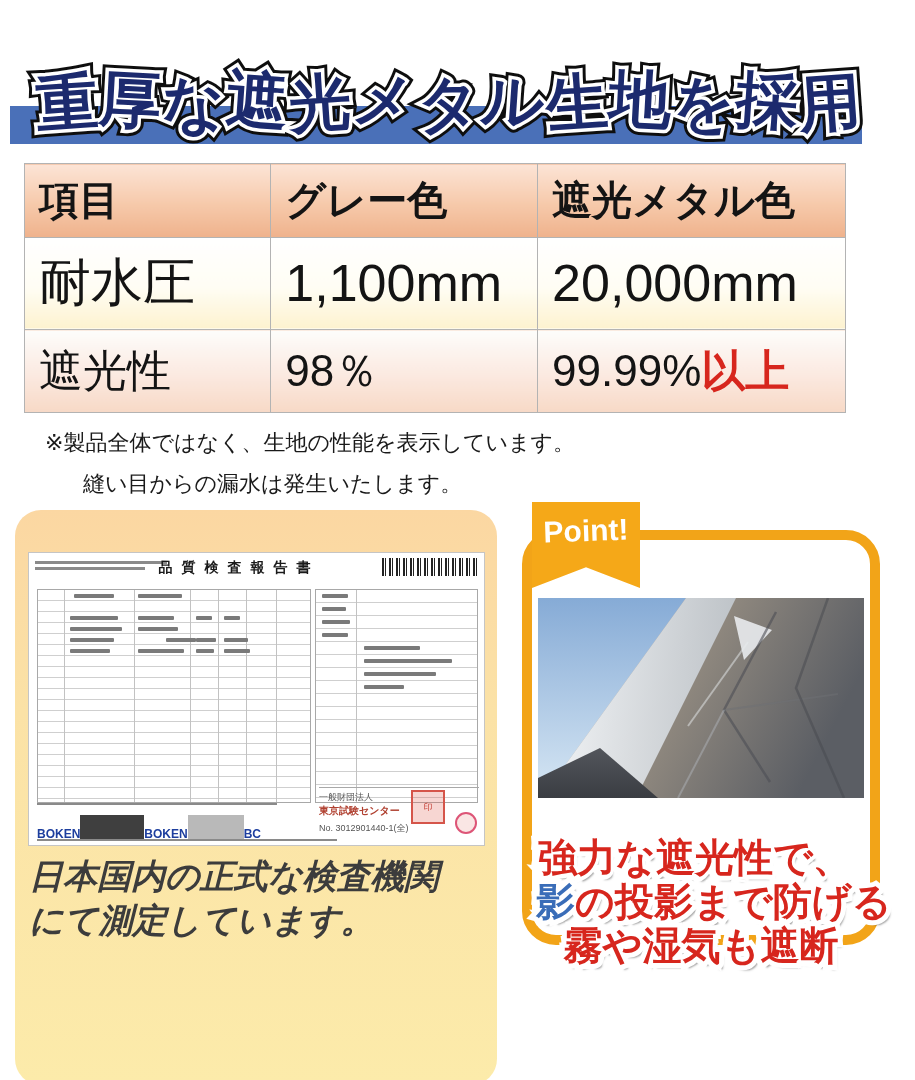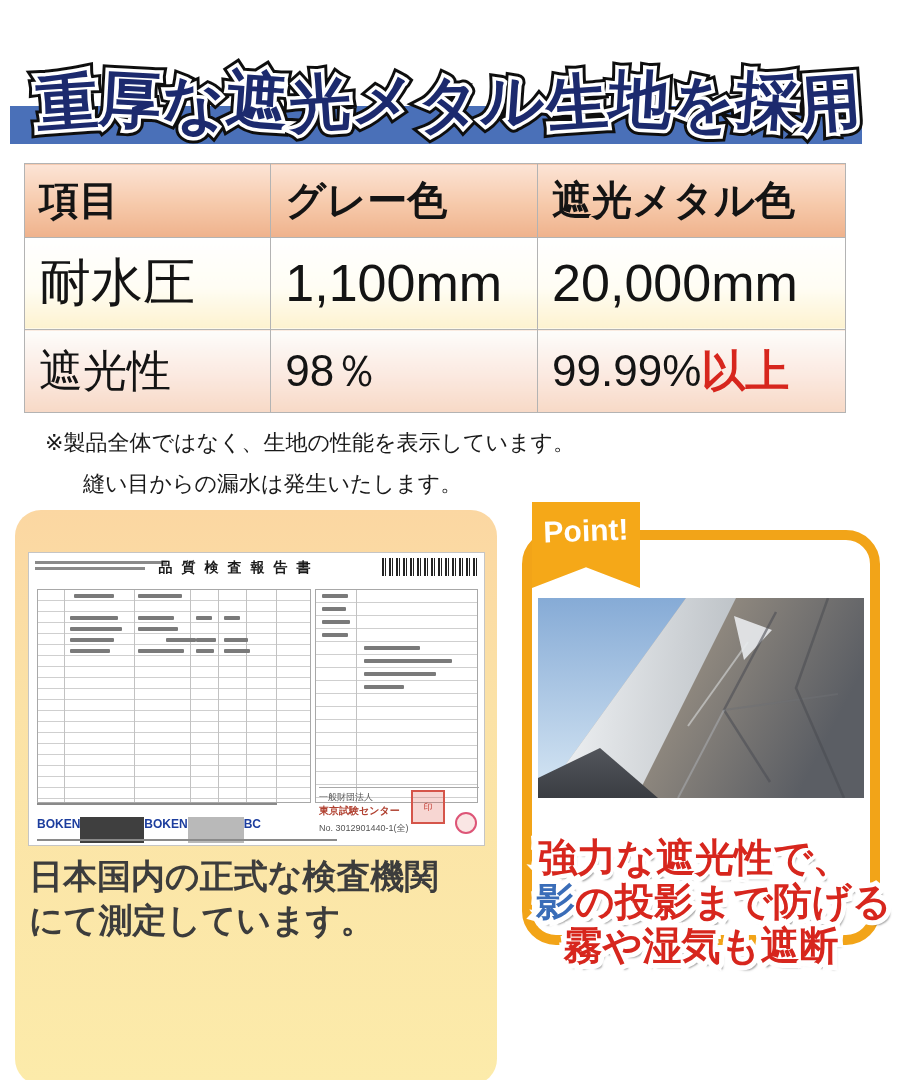--- a/index.html
+++ b/index.html
@@ -51,35 +51,35 @@
         font-family:"Liberation Serif","DejaVu Serif",serif;font-weight:bold;
         font-size:14px;letter-spacing:9px;color:#1a1a1a;white-space:nowrap;}
   .doc-barcode{position:absolute;top:5px;right:6px;width:96px;height:18px;
         background:repeating-linear-gradient(90deg,#222 0 2px,#fff 2px 3px,#222 3px 4px,#fff 4px 7px);}
   .doc-main{position:absolute;left:8px;top:36px;width:272px;height:212px;border:1px solid #a8a8a8;
         background:repeating-linear-gradient(180deg,transparent 0 10px,#cfcfcf 10px 11px);}
   .vline{position:absolute;top:0;bottom:0;border-left:1px solid #c2c2c2;}
   .entry-bar{position:absolute;background:#7a7a7a;height:4px;border-radius:1px;}
   .doc-side{position:absolute;left:286px;top:36px;width:161px;height:212px;border:1px solid #a8a8a8;
         background:repeating-linear-gradient(180deg,transparent 0 12px,#cfcfcf 12px 13px);}
-  .doc-swatches{position:absolute;left:8px;top:264px;height:32px;display:flex;align-items:flex-start;gap:0;}
+  .doc-swatches{position:absolute;left:8px;top:256px;height:32px;display:flex;align-items:flex-end;gap:0;}
   .boken{font-size:12px;font-weight:bold;color:#1d3e9e;letter-spacing:0;}
   .swatch-dark{width:64px;height:26px;background:#3f3f3f;}
   .swatch-light{width:56px;height:26px;background:#b9b9b9;}
   .doc-stamp{position:absolute;right:5px;top:234px;width:160px;height:56px;border-top:1px solid #a8a8a8;
         padding-top:3px;}
   .stamp-org{font-size:9px;color:#555;}
   .stamp-center{font-size:10px;color:#b04030;font-weight:bold;}
   .stamp-no{font-size:9px;color:#555;margin-top:4px;}
   .seal-sq{position:absolute;right:34px;top:2px;width:30px;height:30px;border:2px solid #d5554a;
         background:rgba(224,90,74,.25);color:#c6443a;font-size:9px;line-height:30px;text-align:center;}
   .seal-round{position:absolute;right:2px;top:24px;width:18px;height:18px;border:2px solid #d57;
         border-radius:50%;background:rgba(224,90,74,.15);}
   .report-caption{position:absolute;left:14px;right:14px;top:344px;font-size:34px;font-weight:bold;
-        color:#3c3c3c;line-height:44px;}
+        color:#3c3c3c;line-height:44px;font-style:italic;}
   .report-caption .c2{text-align:left;padding-right:16px;}
 
   
   .point-card{position:absolute;left:522px;top:530px;width:358px;height:415px;background:#ffffff;
         border:10px solid #f2a418;border-radius:34px;box-sizing:border-box;}
   .ribbon{position:absolute;left:532px;top:502px;width:108px;height:86px;background:#f5a818;
         clip-path:polygon(0 0,100% 0,100% 100%,50% 76%,0 100%);z-index:5;}
   .ribbon-label{width:100%;text-align:center;font-size:30px;font-weight:bold;color:#ffffff;
         line-height:58px;transform:rotate(-2deg);}
   .photo{position:absolute;left:6px;top:58px;width:326px;height:200px;overflow:hidden;}

